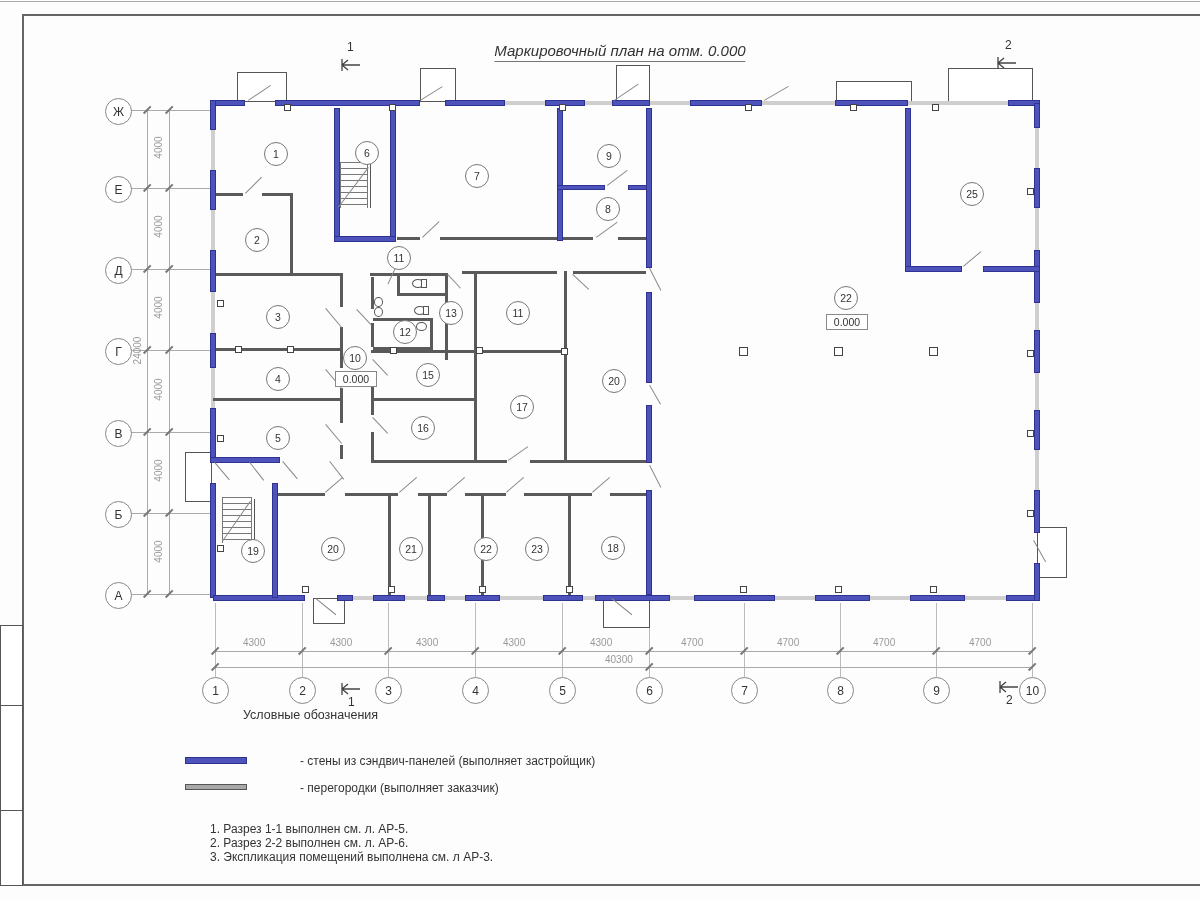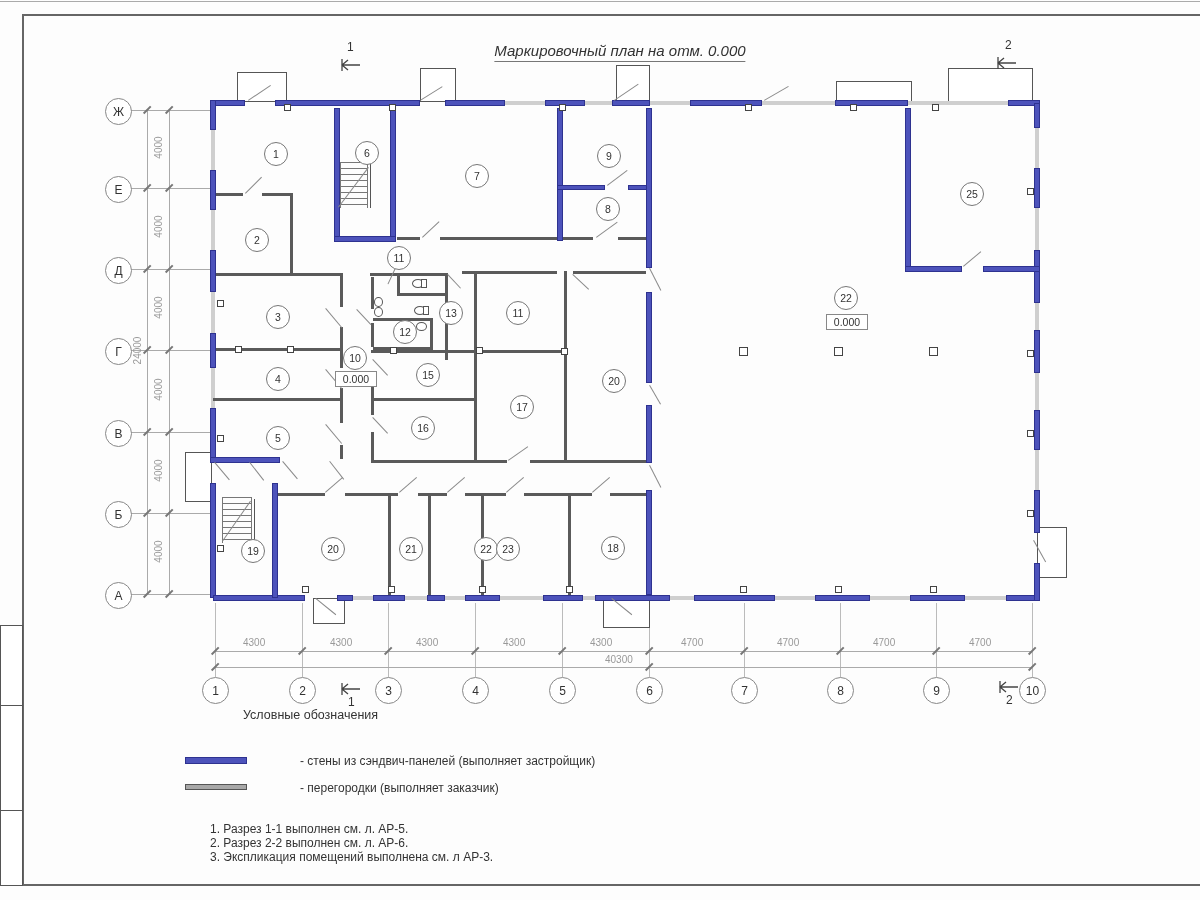--- a/index.html
+++ b/index.html
@@ -309,21 +309,21 @@
     <div class="bubble" style="left:439px;top:301px">13</div>
     <div class="bubble" style="left:506px;top:301px">11</div>
     <div class="bubble" style="left:416px;top:363px">15</div>
     <div class="bubble" style="left:411px;top:416px">16</div>
     <div class="bubble" style="left:510px;top:395px">17</div>
     <div class="bubble" style="left:602px;top:369px">20</div>
     <div class="bubble" style="left:241px;top:539px">19</div>
     <div class="bubble" style="left:321px;top:537px">20</div>
     <div class="bubble" style="left:399px;top:537px">21</div>
     <div class="bubble" style="left:474px;top:537px">22</div>
-    <div class="bubble" style="left:496px;top:537px">23</div>
+    <div class="bubble" style="left:525px;top:537px">23</div>
     <div class="bubble" style="left:601px;top:536px">18</div>
     <div class="bubble" style="left:960px;top:182px">25</div>
     <div class="bubble" style="left:834px;top:286px">22</div>
     <i class="dl" style="left:396px;top:268px;width:18px;transform:rotate(115deg)"></i>
 
     <div class="elev" style="left:335px;top:371px;width:40px;height:14px">0.000</div>
     <div class="elev" style="left:826px;top:314px;width:40px;height:14px">0.000</div>
   </div>
 
   <div>

